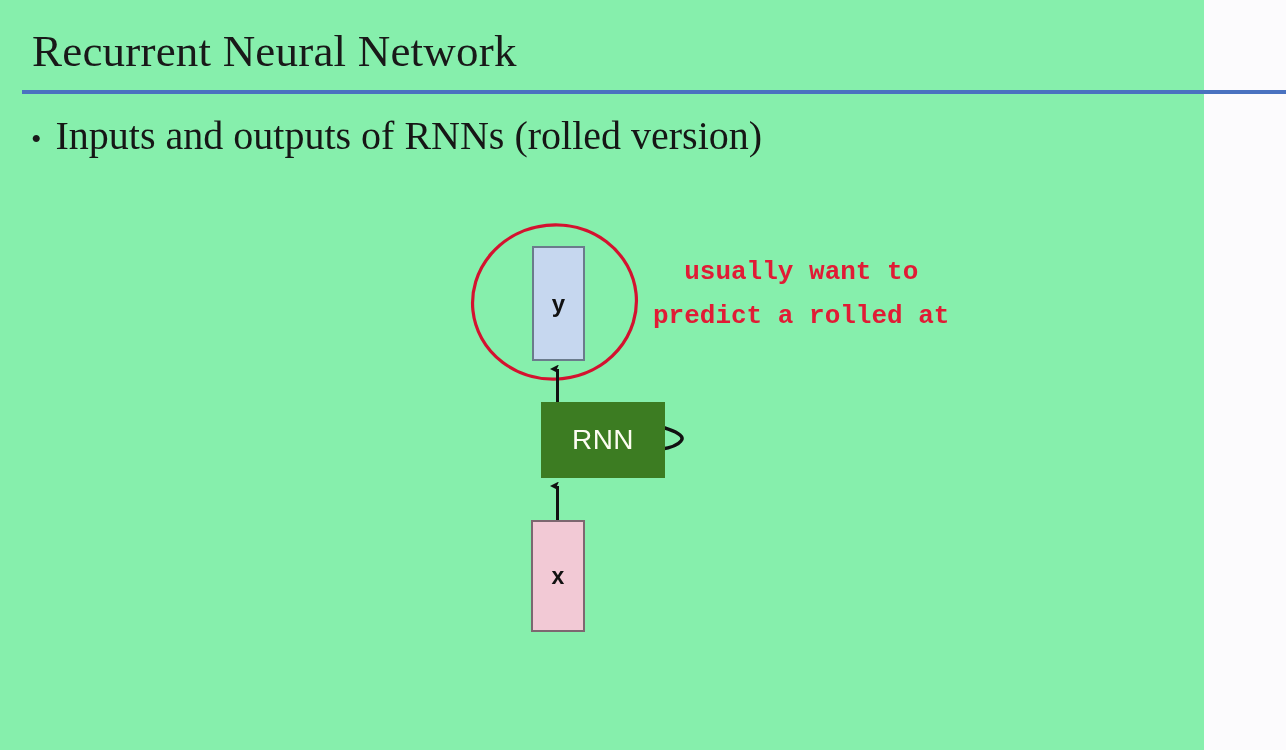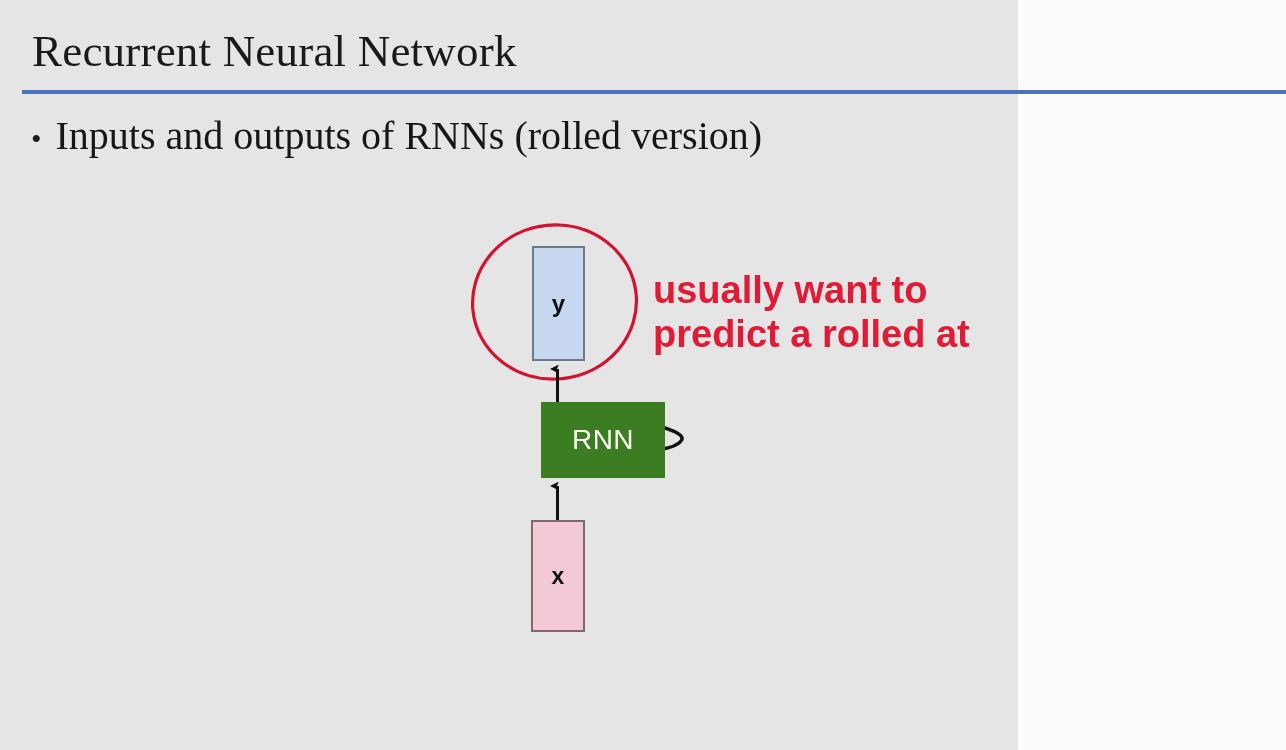--- a/index.html
+++ b/index.html
@@ -11,23 +11,24 @@
     width: 1286px;
     height: 750px;
     background: #fcfbfd;
     font-family: "Liberation Serif", "DejaVu Serif", serif;
     overflow: hidden;
     position: relative;
   }
 
   .slide {
     position: relative;
-    width: 1018px;
+    width: 1204px;
     height: 750px;
-    background: #e5e5e5;
+    background: #86efac;
+    text-align: center;
   }
 
   
   .slide-title {
     position: absolute;
     left: 32px;
     top: 22px;
     font-family: "Liberation Serif", "DejaVu Serif", serif;
     font-size: 45px;
     line-height: 58px;
@@ -127,23 +128,23 @@
     border: 2px solid #7d6770;
     font-size: 23px;
     font-weight: 700;
     color: #111111;
   }
 
   
   .annotation {
     position: absolute;
     left: 653px;
-    top: 268px;
-    font-family: Liberation Sans, sans-serif;
-    font-size: 38px;
+    top: 250px;
+    font-family: Liberation Mono, monospace;
+    font-size: 26px;
     font-weight: 700;
     line-height: 44px;
     color: #e11b35;
     white-space: nowrap;
   }
   .annotation div { white-space: nowrap; }
 </style>
 </head>
 <body>
 

